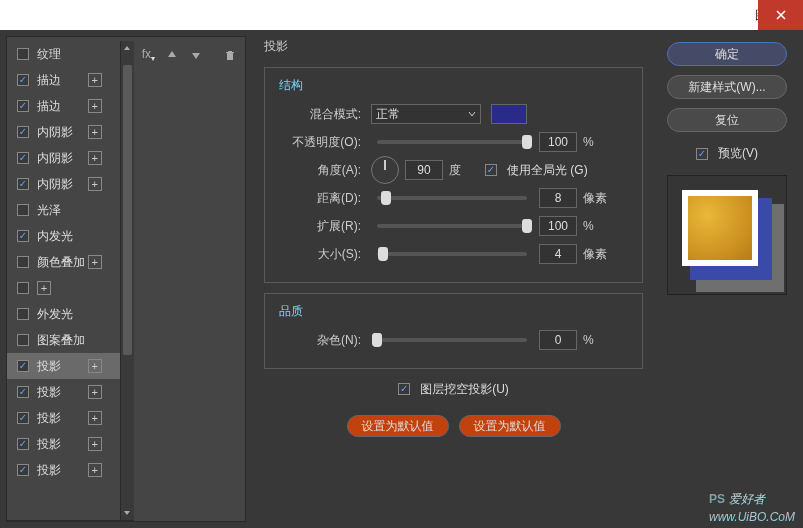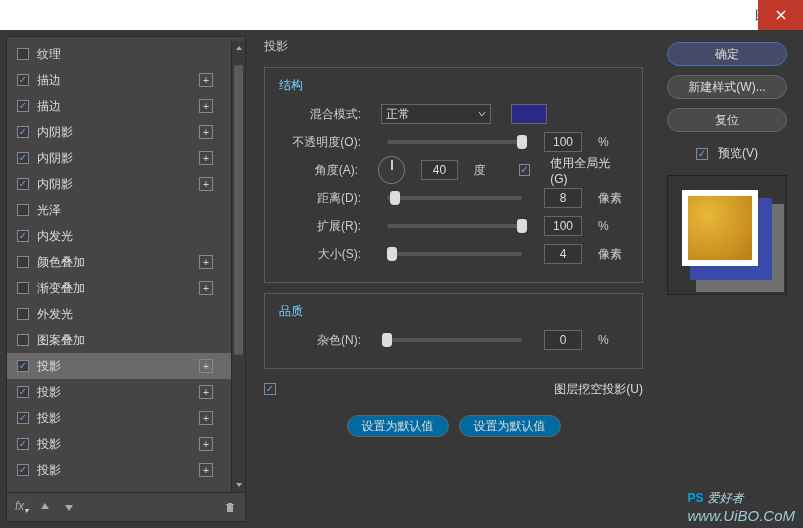--- a/index.html
+++ b/index.html
@@ -4,70 +4,70 @@
 <style>
 *{box-sizing:border-box;margin:0;padding:0;font-family:"Microsoft YaHei",sans-serif;font-size:12px;color:#ddd;-webkit-user-select:none;user-select:none}
 body{background:#fff}
 .win{width:803px;height:528px;background:#383838;display:flex;flex-direction:column}
 .titlebar{height:30px;background:#fff;display:flex;align-items:center;justify-content:flex-end;position:relative}
 .titlebar .t{color:#222;font-weight:400}
 .close{position:absolute;right:0;top:0;width:45px;height:30px;background:#c0392b;display:flex;align-items:center;justify-content:center}
 .close svg{width:10px;height:10px}
 .close path{stroke:#fff;stroke-width:1.5}
 .body{flex:1;display:flex;padding:6px}
-.left{width:240px;display:flex;flex-direction:column;background:#454545;padding:4px 0 0 0;border:1px solid #2a2a2a}
+.left{width:240px;display:flex;flex-direction:row;background:#454545;padding:4px 0 0 0;border:1px solid #2a2a2a}
 .leftlist{flex:1;overflow:hidden;border-bottom:1px solid #2a2a2a;position:relative}
 .scrollbar{position:absolute;right:0;top:0;width:14px;height:100%;background:#3a3a3a;border-left:1px solid #2a2a2a;display:flex;flex-direction:column}
 .scrollbar .ar{height:14px;display:flex;align-items:center;justify-content:center}
 .scrollbar .ar svg{width:8px;height:8px}
 .scrollbar .track{flex:1;position:relative}
 .scrollbar .thumb{position:absolute;left:2px;right:2px;top:10px;height:290px;background:#5a5a5a;border-radius:2px}
 .row{height:26px;display:flex;align-items:center;padding:0 18px 0 10px;margin-right:14px;cursor:default}
 .row.sel{background:#6a6a6a}
 .row .chk{width:12px;height:12px;border:1px solid #888;margin-right:8px;display:flex;align-items:center;justify-content:center;background:#3a3a3a}
 .row .chk.on::after{content:"✓";font-size:10px;color:#5aa6ff;line-height:1}
 .row .lbl{flex:1}
 .row .plus{width:14px;height:14px;border:1px solid #888;display:flex;align-items:center;justify-content:center;font-size:11px;color:#ccc;line-height:1}
 .leftfoot{height:28px;display:flex;align-items:center;padding:0 8px;background:#454545;gap:10px}
 .leftfoot .sp{flex:1}
 .leftfoot svg{width:14px;height:14px;fill:#aaa}
-.leftfoot .fx{font-style:italic;color:#aaa;font-size:12px}
+.leftfoot .fx{color:#aaa;font-size:12px}
 .mid{flex:1;padding:0 14px 0 18px;display:flex;flex-direction:column;gap:6px;margin-top:2px}
 .grouptitle{color:#ccc;margin-bottom:2px}
 .fieldset{border:1px solid #5a5a5a;padding:10px 14px 14px;margin-top:4px}
 .legend{color:#7dd3fc;margin:-18px 0 6px -4px;background:#383838;display:inline-block;padding:0 4px}
-.frow{display:flex;align-items:center;height:28px;gap:16px}
+.frow{display:flex;align-items:center;height:28px;gap:6px}
 .flabel{width:86px;text-align:right;color:#ccc;padding-right:4px}
 .select{width:110px;height:20px;background:#333;border:1px solid #666;display:flex;align-items:center;justify-content:space-between;padding:0 4px}
 .select svg{width:8px;height:8px}
 .colorbox{width:36px;height:20px;background:#2a2a88;border:1px solid #666;margin-left:4px}
 .slider{flex:1;max-width:150px;height:4px;background:#555;position:relative;margin:0 6px;border-radius:2px}
 .slider .knob{position:absolute;top:-5px;width:10px;height:14px;background:#ddd;border-radius:3px 3px 4px 4px}
 .numbox{width:38px;height:20px;background:#333;border:1px solid #666;display:flex;align-items:center;justify-content:center}
 .unit{color:#ccc;width:30px}
 .dial{width:28px;height:28px;border:1px solid #777;border-radius:50%;position:relative;background:#3a3a3a}
 .dial::after{content:"";position:absolute;left:50%;top:50%;width:2px;height:10px;background:#ccc;transform-origin:bottom;transform:translate(-50%,-100%)}
 .ck{width:12px;height:12px;border:1px solid #888;display:flex;align-items:center;justify-content:center;margin-right:4px}
 .ck.on::after{content:"✓";font-size:10px;color:#5aa6ff;line-height:1}
 .contour{width:30px;height:24px;border:1px solid #666;background:linear-gradient(135deg,#222 0%,#222 48%,#eee 52%,#eee 100%)}
 .contour-dd{width:16px;height:24px;border:1px solid #666;border-left:none;display:flex;align-items:center;justify-content:center}
 .btnrow{display:flex;gap:10px;justify-content:center;margin-top:6px}
-.pbtn{height:22px;padding:0 14px;background:#0369a1;border:1px solid #666;border-radius:11px;display:flex;align-items:center;color:#ddd;cursor:pointer}
+.pbtn{height:22px;padding:0 14px;background:#c2410c;border:1px solid #666;border-radius:11px;display:flex;align-items:center;color:#ddd;cursor:pointer}
 .right{width:140px;display:flex;flex-direction:column;align-items:center;gap:9px;padding:6px 8px 0}
 .rb{width:120px;height:24px;border-radius:12px;border:1px solid #666;background:#4a4a4a;display:flex;align-items:center;justify-content:center;cursor:pointer}
 .rb.primary{border:1px solid #4a6fbf;background:#454a66}
 .prv{display:flex;align-items:center;gap:6px;margin-top:4px}
 .prv .ck{background:#3a3a3a}
 .preview{width:120px;height:120px;background:#353535;border:1px solid #222;margin-top:4px;display:flex;align-items:center;justify-content:center;position:relative}
 .pv-sh3{position:absolute;width:88px;height:88px;background:#6f6f6f;left:28px;top:28px}
 .pv-sh2{position:absolute;width:82px;height:82px;background:#3a4aa8;left:22px;top:22px}
 .pv-sh1{position:absolute;width:76px;height:76px;background:#fff;left:14px;top:14px}
 .pv-img{position:absolute;width:64px;height:64px;left:20px;top:20px;background:radial-gradient(circle at 30% 30%,#e8b838,#c98e1f 70%,#b57c18)}
 .watermark{position:absolute;right:8px;bottom:4px;font-size:14px;color:#15a0b8;text-shadow:1px 1px 0 #064b57;font-style:italic;opacity:.9}
-.watermark b{color:#0ea5e9;font-style:normal}
+.watermark b{color:#a3a3a3;font-style:normal}
 </style>
 </head>
 <body>
 
 <div class="win">
   <div class="titlebar">
     <span class="t">图层样式</span>
     <div class="close">
       <svg>
           <path d="M1 1 L9 9 M9 1 L1 9"></path>
@@ -114,21 +114,20 @@
             <div class="chk on"></div>
             <div class="lbl">内发光</div>
           </div>
           <div class="row">
             <div class="chk"></div>
             <div class="lbl">颜色叠加</div>
             <div class="plus">+</div>
           </div>
           <div class="row">
             <div class="chk"></div>
-            <div class="lbl">渐变叠加</div>
             <div class="plus">+</div>
           </div>
           <div class="row">
             <div class="chk"></div>
             <div class="lbl">外发光</div>
           </div>
           <div class="row">
             <div class="chk"></div>
             <div class="lbl">图案叠加</div>
           </div>
@@ -206,21 +205,21 @@
           <div class="flabel">不透明度(O):</div>
           <div class="slider">
               <div class="knob" style="left:calc(100% - 5px)"></div>
             </div>
           <div class="numbox">100</div>
           <div class="unit">%</div>
         </div>
         <div class="frow">
           <div class="flabel">角度(A):</div>
           <div class="dial"></div>
-          <div class="numbox">40</div>
+          <div class="numbox">90</div>
           <div class="unit">度</div>
           <div class="ck on"></div>
           <span>使用全局光 (G)</span>
         </div>
         <div class="frow">
           <div class="flabel">距离(D):</div>
           <div class="slider">
               <div class="knob" style="left:calc(6% - 5px)"></div>
             </div>
           <div class="numbox">8</div>
@@ -247,21 +246,21 @@
         <div class="legend">品质</div>
         <div class="frow">
           <div class="flabel">杂色(N):</div>
           <div class="slider">
               <div class="knob" style="left:-5px"></div>
             </div>
           <div class="numbox">0</div>
           <div class="unit">%</div>
         </div>
       </div>
-      <div class="frow" style="justify-content:space-between">
+      <div class="frow" style="justify-content:center">
         <div class="ck on"></div>
         <span>图层挖空投影(U)</span>
       </div>
       <div class="btnrow">
         <div class="pbtn">设置为默认值</div>
         <div class="pbtn">设置为默认值</div>
       </div>
     </div>
 
     <div class="right">
@@ -275,15 +274,15 @@
       <div class="preview">
         <div class="pv-sh3"></div>
           <div class="pv-sh2"></div>
           <div class="pv-sh1"></div>
           <div class="pv-img"></div>
       </div>
     </div>
   </div>
   <div class="watermark">
     <b>PS</b> <span>爱好者</span><br>
-    <span style="font-size:15px;color:#ccc">www.UiBO.CoM</span>
+    <span style="font-size:12px;color:#ccc">www.UiBO.CoM</span>
   </div>
 </div>
 
 </body></html>

